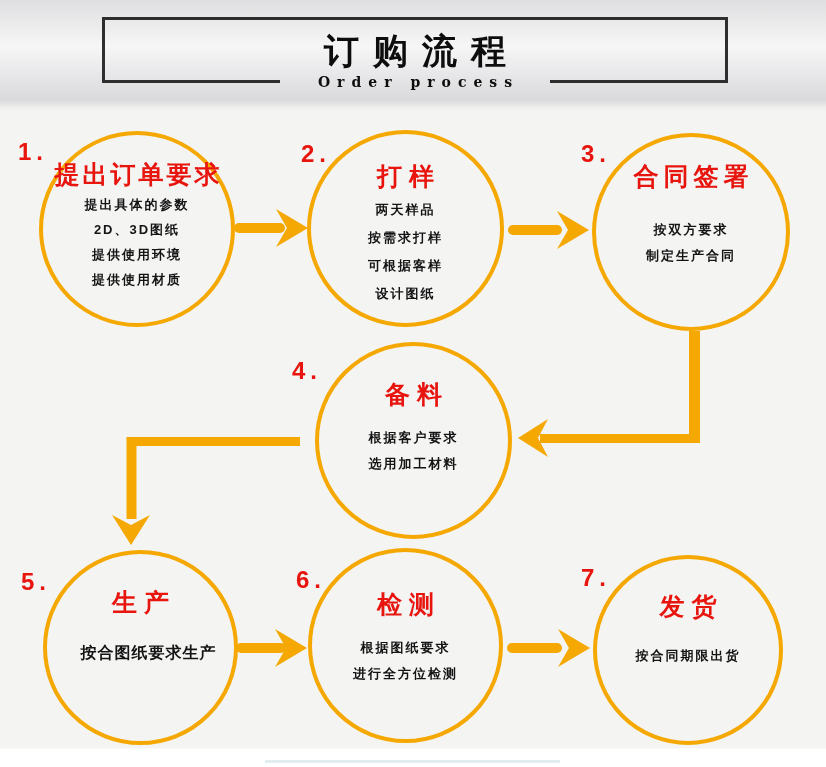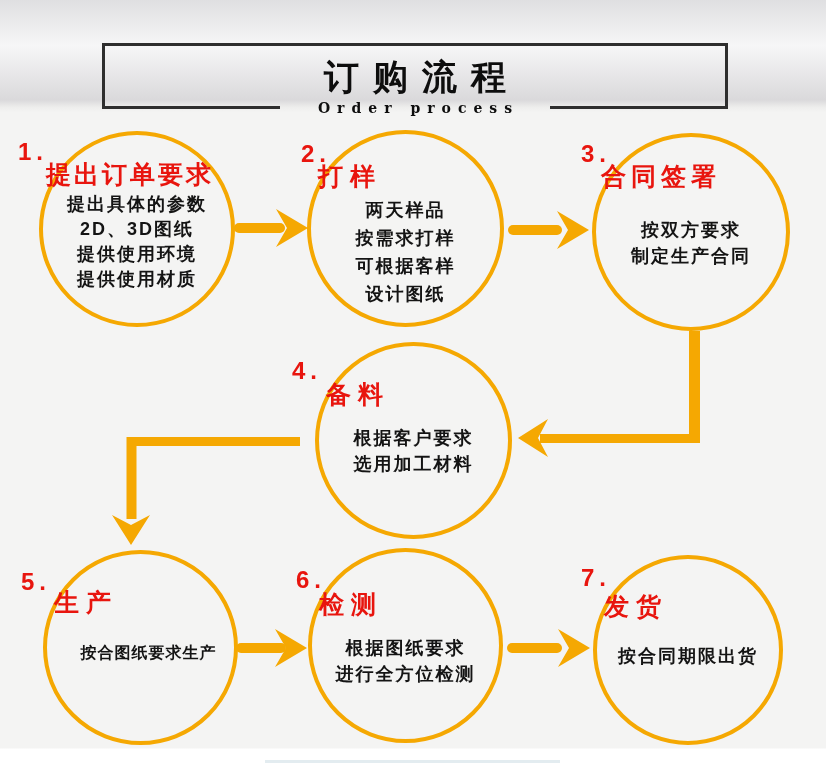--- a/index.html
+++ b/index.html
@@ -5,21 +5,21 @@
   html,body{margin:0;padding:0;background:#fff;}
   .canvas{
     position:relative;width:826px;height:767px;overflow:hidden;
     font-family:"Liberation Sans",sans-serif;
     background:linear-gradient(#dfdfe1 0px,#f6f6f7 46px,#dad9db 100px,#ededec 107px,
                #f4f4f3 112px,#f4f4f3 748px,#ffffff 749px,#ffffff 767px);
   }
   
   .title-box{
     position:absolute;left:102px;top:17px;width:626px;height:66px;
-    box-sizing:border-box;border:3px solid #2e2e2e;border-bottom:none;margin-top:26px;
+    box-sizing:border-box;border:3px solid #2e2e2e;border-bottom:none;
   }
   .title-main{
     position:absolute;left:0;right:0;top:8px;text-align:center;
     font-size:35px;font-weight:bold;color:#0d0d0d;letter-spacing:14px;text-indent:14px;
   }
   .title-border-seg{position:absolute;bottom:0;height:3px;background:#2e2e2e;}
   .seg-left{left:-3px;width:178px;}
   .seg-right{right:-3px;width:178px;}
   .title-sub{
     position:absolute;left:0;right:0;top:51px;text-align:center;
@@ -30,34 +30,34 @@
   .circle{position:absolute;border:4px solid #f5a802;border-radius:50%;box-sizing:border-box;}
   .c1{left:39px;top:131px;width:196px;height:196px;}
   .c2{left:307px;top:130px;width:197px;height:197px;}
   .c3{left:592px;top:133px;width:198px;height:198px;}
   .c4{left:315px;top:342px;width:197px;height:197px;}
   .c5{left:43px;top:550px;width:195px;height:195px;}
   .c6{left:308px;top:548px;width:195px;height:195px;}
   .c7{left:593px;top:555px;width:190px;height:190px;}
 
   .step-title{
-    position:absolute;left:0;right:0;text-align:left;color:#e8150e;
+    position:absolute;left:0;right:0;text-align:center;color:#e8150e;
     font-weight:bold;font-size:25px;line-height:30px;letter-spacing:7px;text-indent:7px;
   }
   .c1 .step-title{top:24px;letter-spacing:3px;text-indent:3px;}
   .c2 .step-title{top:27px;}
   .c3 .step-title{top:24px;letter-spacing:5px;text-indent:5px;}
   .c4 .step-title{top:33px;}
   .c5 .step-title{top:33px;}
   .c6 .step-title{top:37px;}
   .c7 .step-title{top:32px;}
 
   .step-lines{
     position:absolute;left:0;right:0;text-align:center;color:#141414;
-    font-weight:bold;font-size:18px;letter-spacing:2px;line-height:26px;
+    font-weight:bold;font-size:13px;letter-spacing:2px;line-height:26px;
   }
   .c1 .step-lines{top:57px;line-height:25px;}
   .c2 .step-lines{top:62px;line-height:28px;}
   .c3 .step-lines{top:80px;}
   .c4 .step-lines{top:79px;}
   .c5 .step-lines{top:86px;font-size:16px;letter-spacing:1px;margin-left:16px;}
   .c6 .step-lines{top:83px;font-family:Liberation Serif, serif;}
   .c7 .step-lines{top:84px;}
 
   .step-num{

